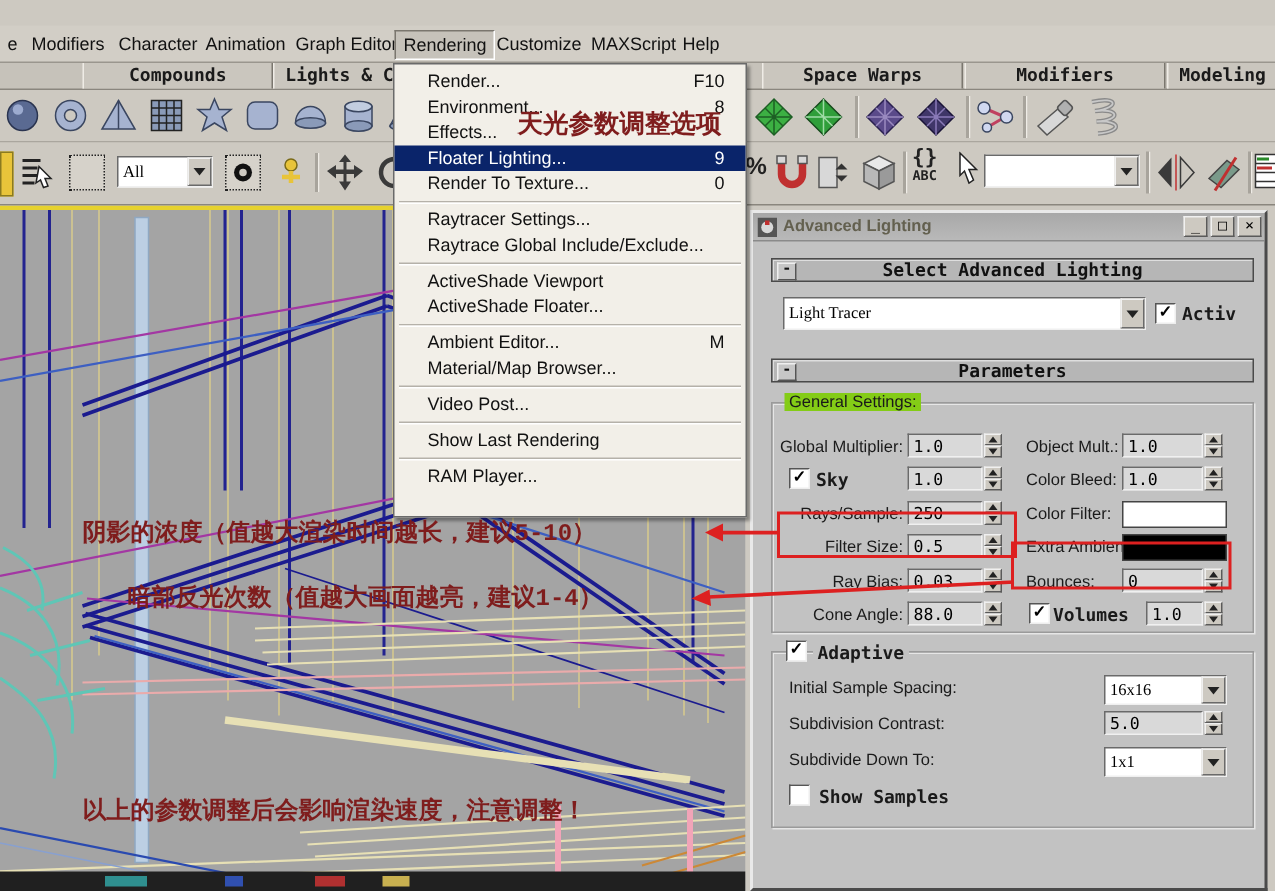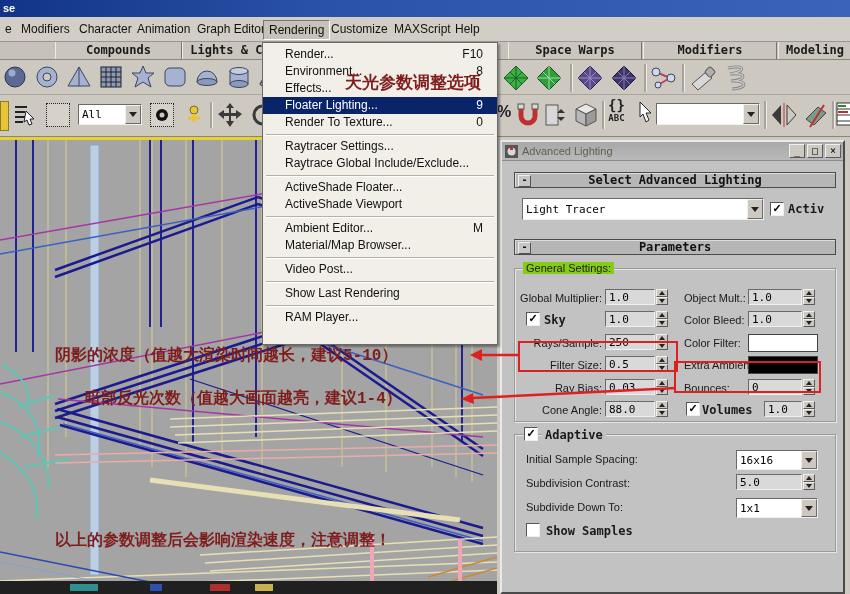--- a/index.html
+++ b/index.html
@@ -19,38 +19,38 @@
        font-family:"DejaVu Sans Mono",monospace;font-size:12px;font-weight:bold;color:#1a1a1a;
        background:#cac6be;border-left:1px solid #efece6;border-right:1px solid #7a766e;}
   
   #toolbar1{left:0;top:60px;width:850px;height:35px;background:#cdc9c1;border-bottom:1px solid #aaa69e;box-sizing:border-box;}
   #toolbar2{left:0;top:95px;width:850px;height:42px;background:#cdc9c1;border-bottom:1px solid #8a867e;box-sizing:border-box;}
   .ico{position:absolute;display:flex;align-items:center;justify-content:center;}
   .vsep{position:absolute;width:2px;background:#a8a49c;border-right:1px solid #efece6;}
   .dotted{border:1px dotted #222;background:#d6d2ca;}
   .ddl{background:#fff;border:1px solid;border-color:#6a6a6a #f0f0f0 #f0f0f0 #6a6a6a;
        font-size:11px;font-family:"DejaVu Sans Mono",monospace;color:#000;display:flex;align-items:center;}
-  .ddl .val{flex:1;padding-left:3px;}
+  .ddl .val{flex:1;padding-left:3px;font-family:Liberation Serif, serif;}
   .dbtn{width:16px;height:100%;background:#cdc9c1;border:1px solid;border-color:#f0f0f0 #6a6a6a #6a6a6a #f0f0f0;
         display:flex;align-items:center;justify-content:center;box-sizing:border-box;}
   .arrdn{width:0;height:0;border-left:4px solid transparent;border-right:4px solid transparent;border-top:5px solid #222;}
   
   #popup{left:262px;top:42px;width:236px;background:#f2efe8;border:1px solid #6a6a6a;
          box-shadow:2px 2px 2px rgba(0,0,0,.35);z-index:30;padding:3px 0 18px 0;box-sizing:border-box;}
   .pmi{position:relative;height:17px;line-height:17px;font-size:12px;color:#111;padding-left:22px;}
   .pmi .sc{position:absolute;right:14px;top:0;}
   .pmi.hl{background:#0a246a;color:#fff;}
   .psep{height:7px;position:relative;}
   .psep::after{content:"";position:absolute;left:3px;right:3px;top:3px;border-top:1px solid #b5b1a9;border-bottom:1px solid #fff;}
   
   #dialog{left:500px;top:140px;width:345px;height:454px;background:#c2c2c2;z-index:20;
           border:2px solid;border-color:#e9e9e9 #4a4a4a #4a4a4a #e9e9e9;box-sizing:border-box;overflow:hidden;}
   #dlg-title{left:0;top:0;width:341px;height:18px;background:linear-gradient(#a8a8a8,#b9b9b9);
      display:flex;align-items:center;border-bottom:1px solid #8a8a8a;}
-  #dlg-title .txt{font-size:11px;font-weight:normal;color:#63604f;margin-left:4px;}
+  #dlg-title .txt{font-size:11px;font-weight:bold;color:#63604f;margin-left:4px;}
   .dlgbtn{width:16px;height:14px;margin-left:2px;background:#cdc9c1;border:1px solid;
      border-color:#f0f0f0 #5a5a5a #5a5a5a #f0f0f0;font-size:10px;line-height:12px;text-align:center;
      font-family:"DejaVu Sans Mono",monospace;color:#000;box-sizing:border-box;}
   .roll{position:absolute;left:12px;width:322px;height:16px;background:#b6b6b6;
      border:1px solid #4a4a4a;box-shadow:inset 1px 1px 0 #dedede;
      font-family:"DejaVu Sans Mono",monospace;font-size:12px;font-weight:bold;color:#111;
      text-align:center;line-height:15px;box-sizing:border-box;}
   .roll .minus{position:absolute;left:3px;top:2px;width:11px;height:10px;background:#c6c6c6;
      border:1px solid;border-color:#efefef #555 #555 #efefef;line-height:7px;font-size:10px;text-align:center;}
   .grp{position:absolute;border:1px solid #9a9a9a;box-shadow:inset 1px 1px 0 #e6e6e6, 1px 1px 0 #e6e6e6;}
@@ -72,23 +72,20 @@
   .rednote{position:absolute;color:#7f1d1d;font-weight:bold;font-size:16px;z-index:40;white-space:nowrap;
      font-family:Liberation Mono, monospace;}
   .redbox{position:absolute;border:2px solid #dd2020;z-index:41;}
   #redsvg{position:absolute;left:0;top:0;z-index:42;pointer-events:none;}
 </style>
 </head>
 <body>
 
 <div id="screen">
 
-  <div class="abs" id="titlebar">
-    <span>se</span>
-  </div>
 
   <div class="abs" id="menubar">
     <div class="mitem" style="left:0px">e</div>
     <div class="mitem" style="left:16px">Modifiers</div>
     <div class="mitem" style="left:74px">Character</div>
     <div class="mitem" style="left:132px">Animation</div>
     <div class="mitem" style="left:192px">Graph Editors</div>
     <div class="mitem pressed" style="left:263px">Rendering</div>
     <div class="mitem" style="left:326px">Customize</div>
     <div class="mitem" style="left:389px">MAXScript</div>
@@ -414,22 +411,22 @@
   <div class="abs" id="popup">
     <div class="pmi"><span>Render...</span><span class="sc">F10</span></div>
     <div class="pmi"><span>Environment...</span><span class="sc">8</span></div>
     <div class="pmi"><span>Effects...</span></div>
     <div class="pmi hl"><span>Floater Lighting...</span><span class="sc">9</span></div>
     <div class="pmi"><span>Render To Texture...</span><span class="sc">0</span></div>
     <div class="psep"></div>
     <div class="pmi"><span>Raytracer Settings...</span></div>
     <div class="pmi"><span>Raytrace Global Include/Exclude...</span></div>
     <div class="psep"></div>
+    <div class="pmi"><span>ActiveShade Viewport</span></div>
     <div class="pmi"><span>ActiveShade Floater...</span></div>
-    <div class="pmi"><span>ActiveShade Viewport</span></div>
     <div class="psep"></div>
     <div class="pmi"><span>Ambient Editor...</span><span class="sc">M</span></div>
     <div class="pmi"><span>Material/Map Browser...</span></div>
     <div class="psep"></div>
     <div class="pmi"><span>Video Post...</span></div>
     <div class="psep"></div>
     <div class="pmi"><span>Show Last Rendering</span></div>
     <div class="psep"></div>
     <div class="pmi"><span>RAM Player...</span></div>
   </div>

